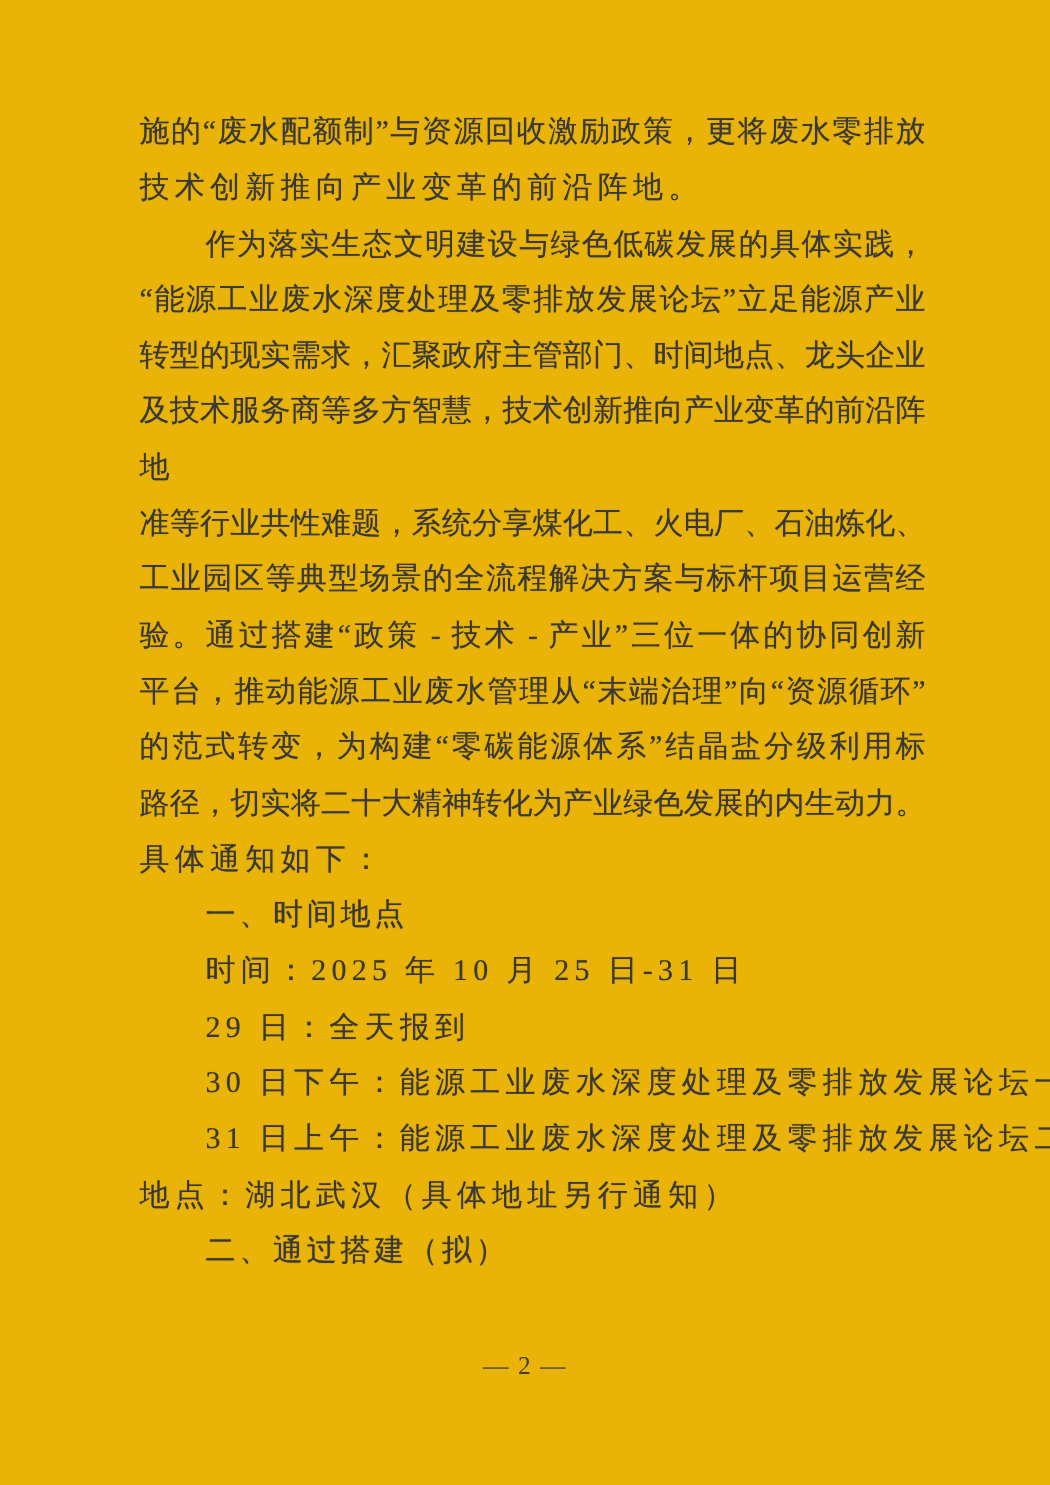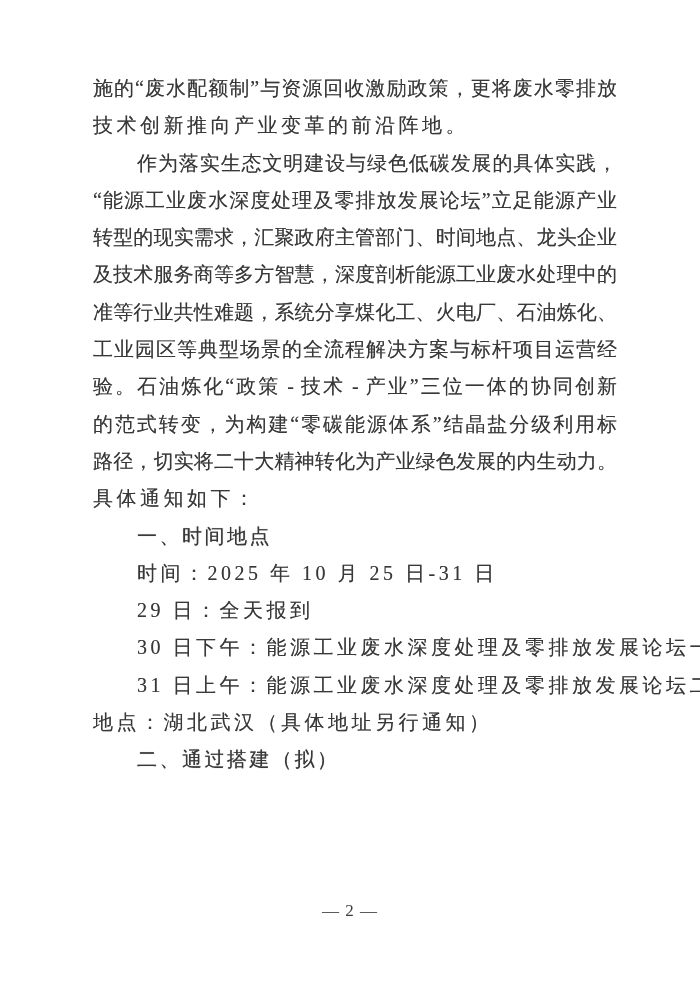--- a/index.html
+++ b/index.html
@@ -5,21 +5,21 @@
   html, body {
     margin: 0;
     padding: 0;
     background: #e8e8e8;
   }
   .page {
     position: relative;
     width: 700px;
     height: 990px;
     margin: 0 auto;
-    background: #ffffff;
+    background: #eab308;
     overflow: hidden;
     font-family: "Liberation Serif", "DejaVu Serif", serif;
     color: #383838;
   }
   .doc {
     position: absolute;
     left: 93px;
     top: 70px;
     width: 524px;
     font-size: 20px;
@@ -59,24 +59,25 @@
 </head>
 <body>
 
 <div class="page">
   <div class="doc">
     <div class="ln j">施的“废水配额制”与资源回收激励政策，更将废水零排放</div>
     <div class="ln">技术创新推向产业变革的前沿阵地。</div>
     <div class="ln j ind">作为落实生态文明建设与绿色低碳发展的具体实践，</div>
     <div class="ln j">“能源工业废水深度处理及零排放发展论坛”立足能源产业</div>
     <div class="ln j">转型的现实需求，汇聚政府主管部门、时间地点、龙头企业</div>
-    <div class="ln j">及技术服务商等多方智慧，深度剖析能源工业废水处理中的</div>
+    <div class="ln j">及技术服务商等多方智慧，技术创新推向产业变革的前沿阵地</div>
     <div class="ln j">准等行业共性难题，系统分享煤化工、火电厂、石油炼化、</div>
     <div class="ln j">工业园区等典型场景的全流程解决方案与标杆项目运营经</div>
-    <div class="ln j">验。石油炼化“政策 - 技术 - 产业”三位一体的协同创新</div>
+    <div class="ln j">验。通过搭建“政策 - 技术 - 产业”三位一体的协同创新</div>
+    <div class="ln j">平台，推动能源工业废水管理从“末端治理”向“资源循环”</div>
     <div class="ln j">的范式转变，为构建“零碳能源体系”结晶盐分级利用标</div>
     <div class="ln j">路径，切实将二十大精神转化为产业绿色发展的内生动力。</div>
     <div class="ln">具体通知如下：</div>
     <div class="ln ind b">一、时间地点</div>
     <div class="ln ind">时间：2025 年 10 月 25 日-31 日</div>
     <div class="ln ind">29 日：全天报到</div>
     <div class="ln ind">30 日下午：能源工业废水深度处理及零排放发展论坛一</div>
     <div class="ln ind">31 日上午：能源工业废水深度处理及零排放发展论坛二</div>
     <div class="ln">地点：湖北武汉（具体地址另行通知）</div>
     <div class="ln ind b">二、通过搭建（拟）</div>

